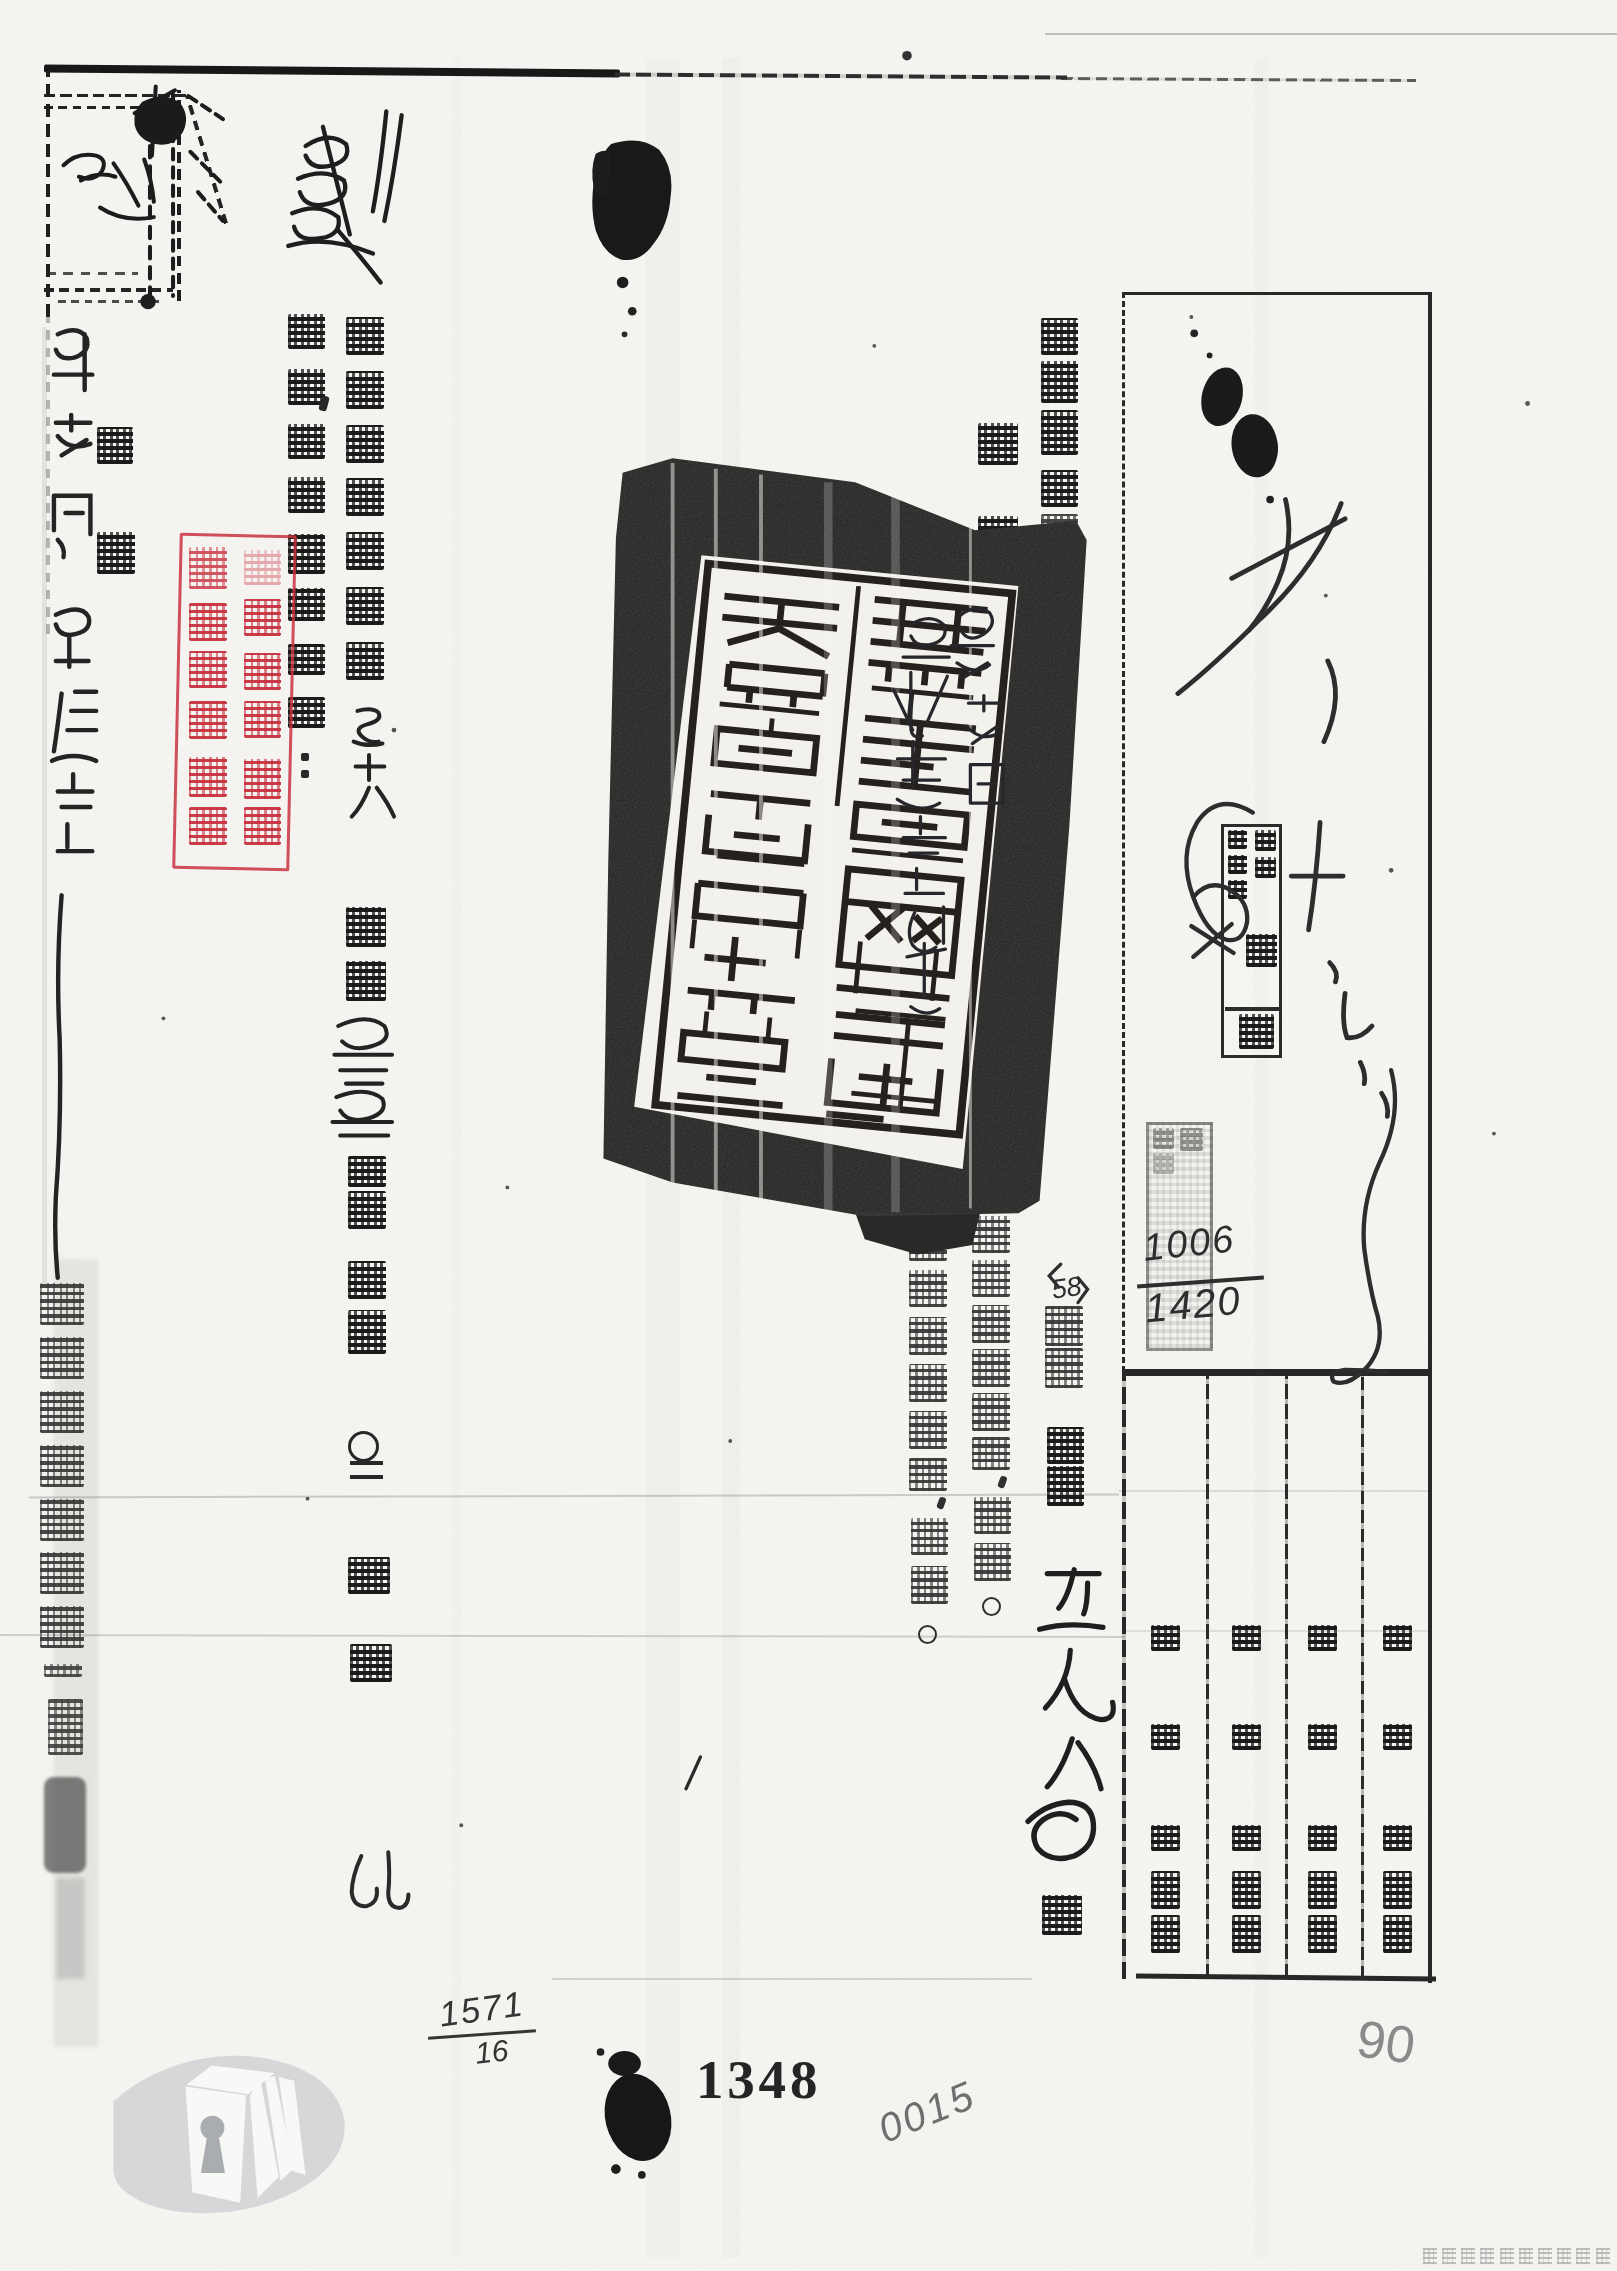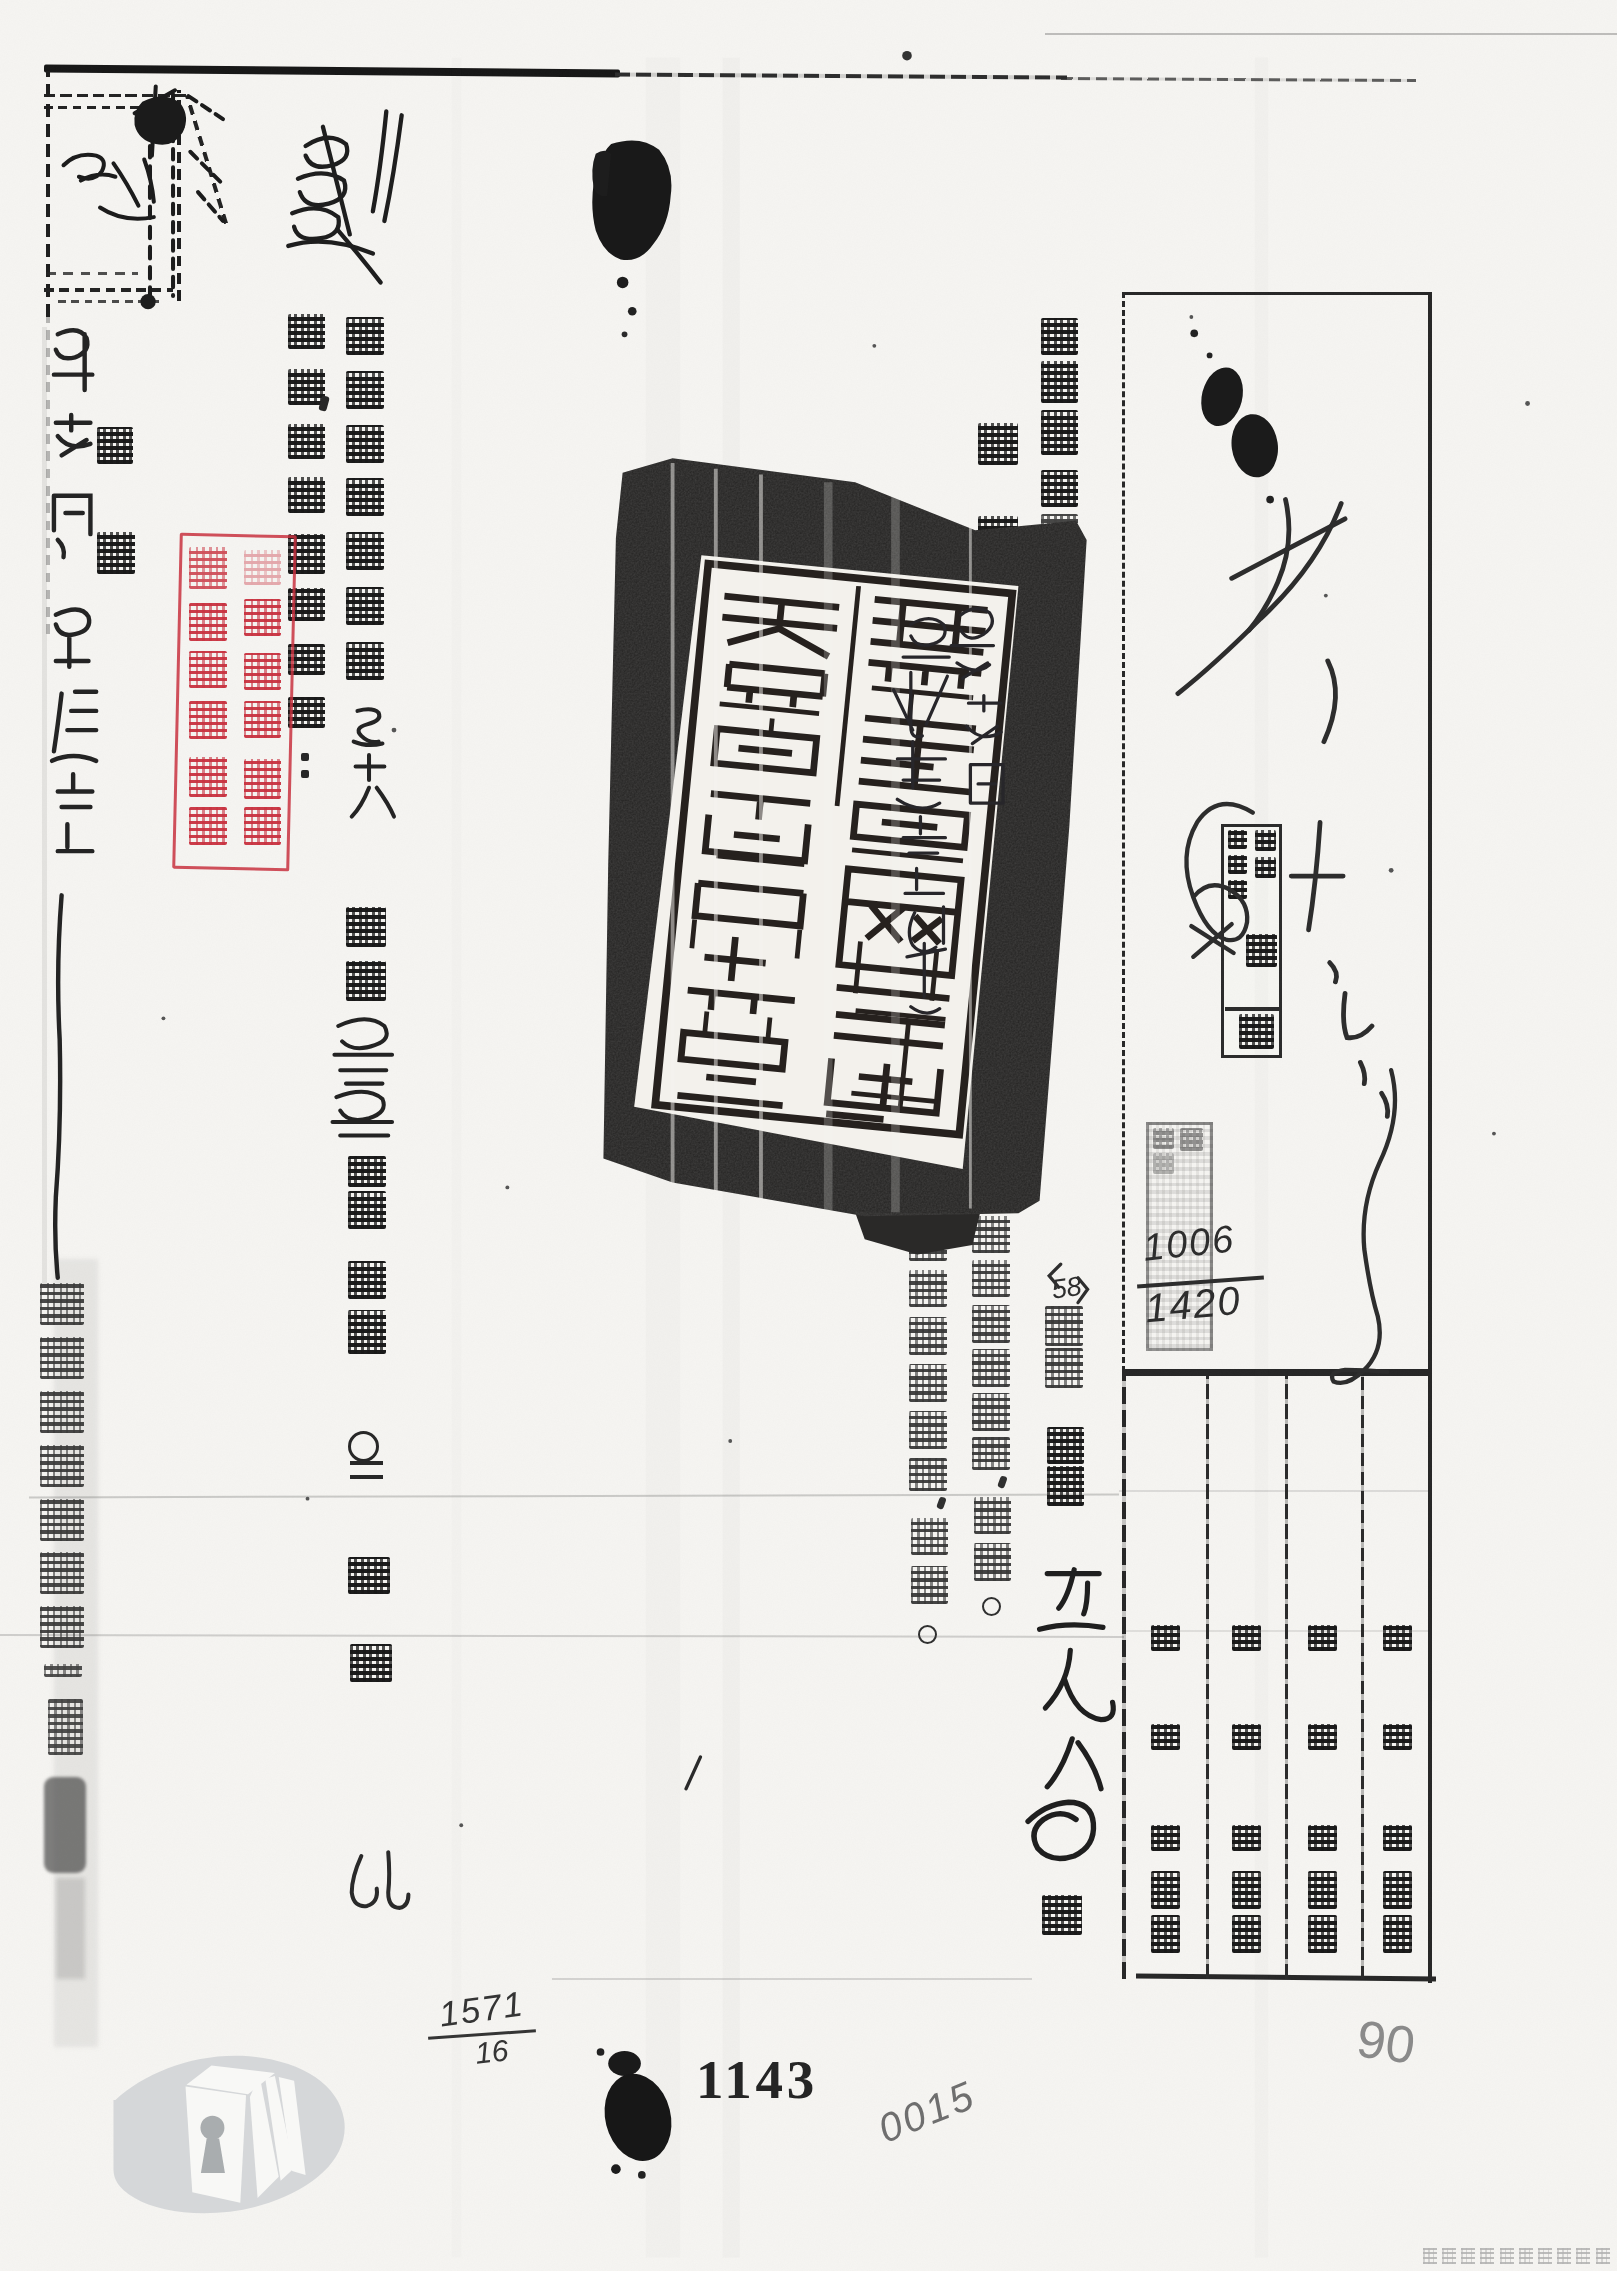--- a/index.html
+++ b/index.html
@@ -185,21 +185,21 @@
 <div class="k" style="left:1308px;top:1724px;width:29px;height:26px;"></div>
 <div class="k" style="left:1308px;top:1825px;width:29px;height:26px;"></div>
 <div class="k" style="left:1308px;top:1871px;width:29px;height:38px;"></div>
 <div class="k" style="left:1308px;top:1915px;width:29px;height:38px;"></div>
 <div class="k" style="left:1383px;top:1625px;width:29px;height:26px;"></div>
 <div class="k" style="left:1383px;top:1724px;width:29px;height:26px;"></div>
 <div class="k" style="left:1383px;top:1825px;width:29px;height:26px;"></div>
 <div class="k" style="left:1383px;top:1871px;width:29px;height:38px;"></div>
 <div class="k" style="left:1383px;top:1915px;width:29px;height:38px;"></div>
 
-<div class="t" style="left:696px;top:2048px;font-size:55px;font-weight:bold;color:#232323;font-family:'Liberation Serif',serif;letter-spacing:3.8px">1143</div>
+<div class="t" style="left:696px;top:2048px;font-size:55px;font-weight:bold;color:#232323;font-family:'Liberation Serif',serif;letter-spacing:3.8px">1348</div>
 
 <div class="t" style="left:872px;top:2110px;font-size:40px;color:#6e6e6e;transform:rotate(-22deg);transform-origin:left top;font-style:italic;letter-spacing:2.9px">0015</div>
 
 <div class="t" style="left:439px;top:1989px;font-size:35px;font-style:italic;color:#333;transform:rotate(-8deg);letter-spacing:1.9px">1571</div>
 <div style="left:428px;top:2033px;width:108px;height:2.9px;background:#333;transform:rotate(-4deg)"></div>
 <div class="t" style="left:475px;top:2035px;font-size:30px;font-style:italic;color:#333;transform:rotate(-6deg)">16</div>
 
 <div class="t" style="left:1143px;top:1222px;font-size:38px;font-style:italic;color:#2c2c2c;transform:rotate(-6deg);letter-spacing:1.9px">1006</div>
 <div style="left:1137px;top:1280px;width:127px;height:3.8px;background:#2c2c2c;transform:rotate(-4deg)"></div>
 <div class="t" style="left:1145px;top:1282px;font-size:40px;font-style:italic;color:#2c2c2c;letter-spacing:1.9px;transform:rotate(-5deg)">1420</div>

